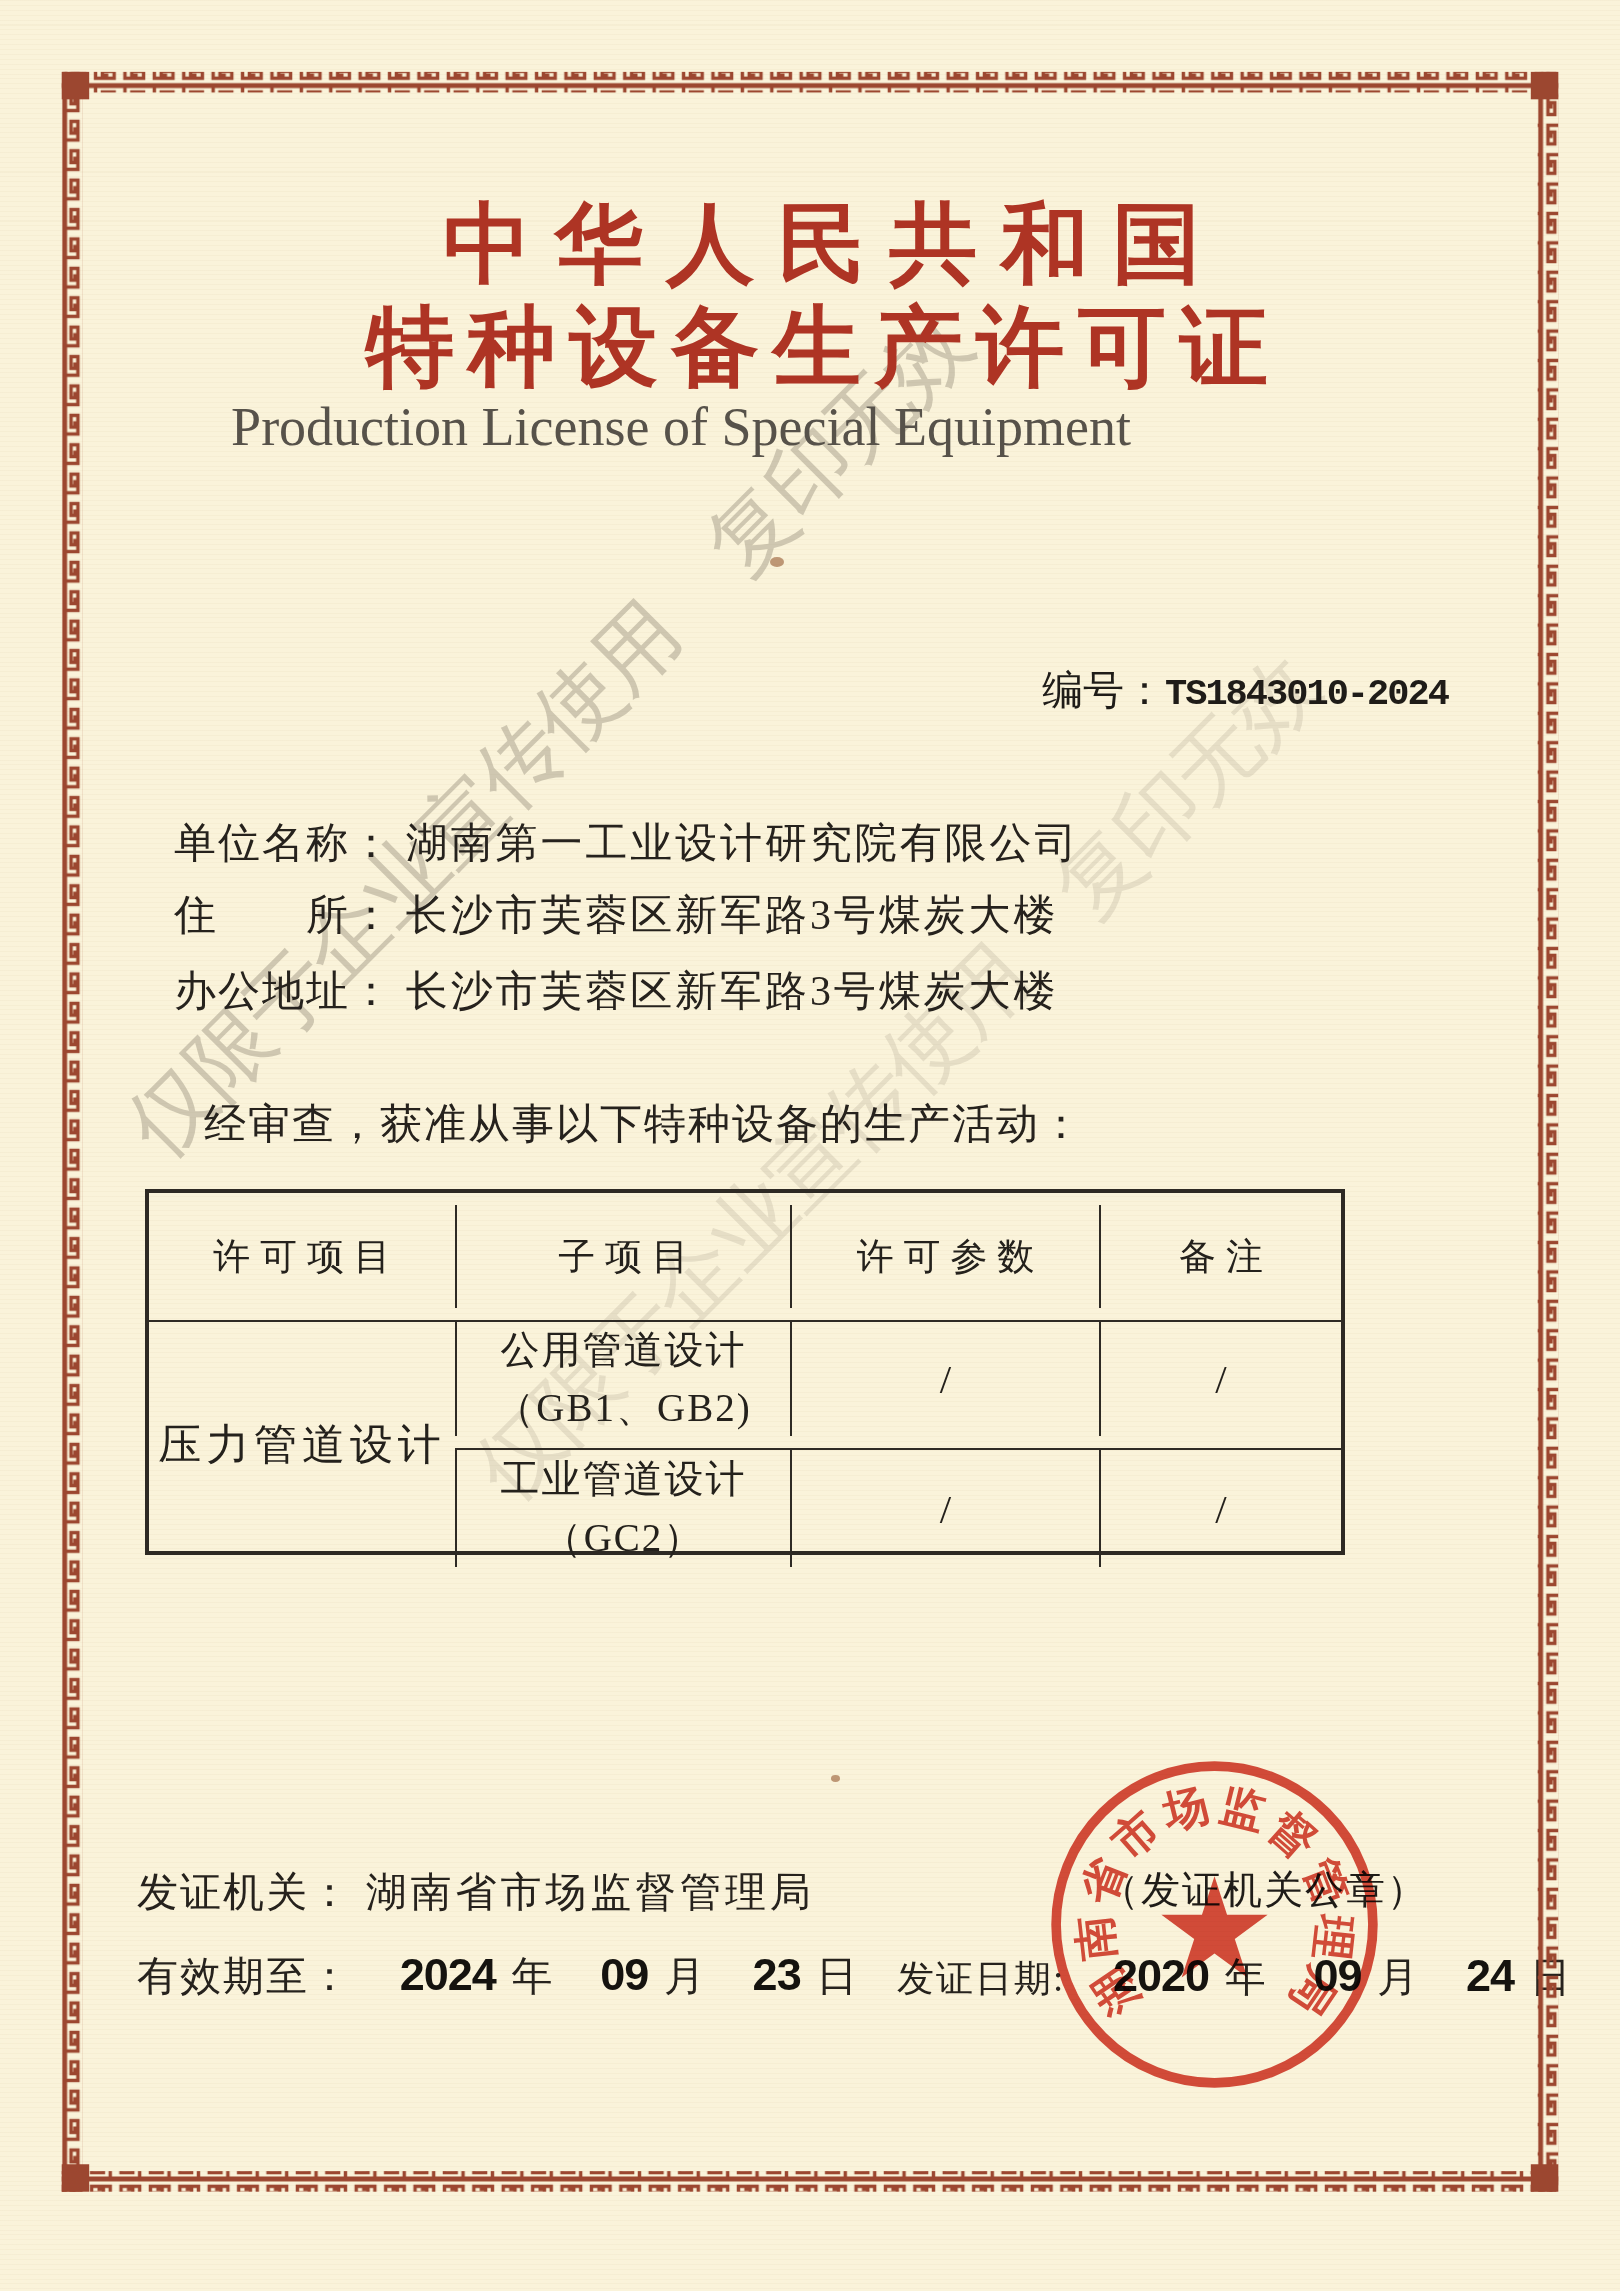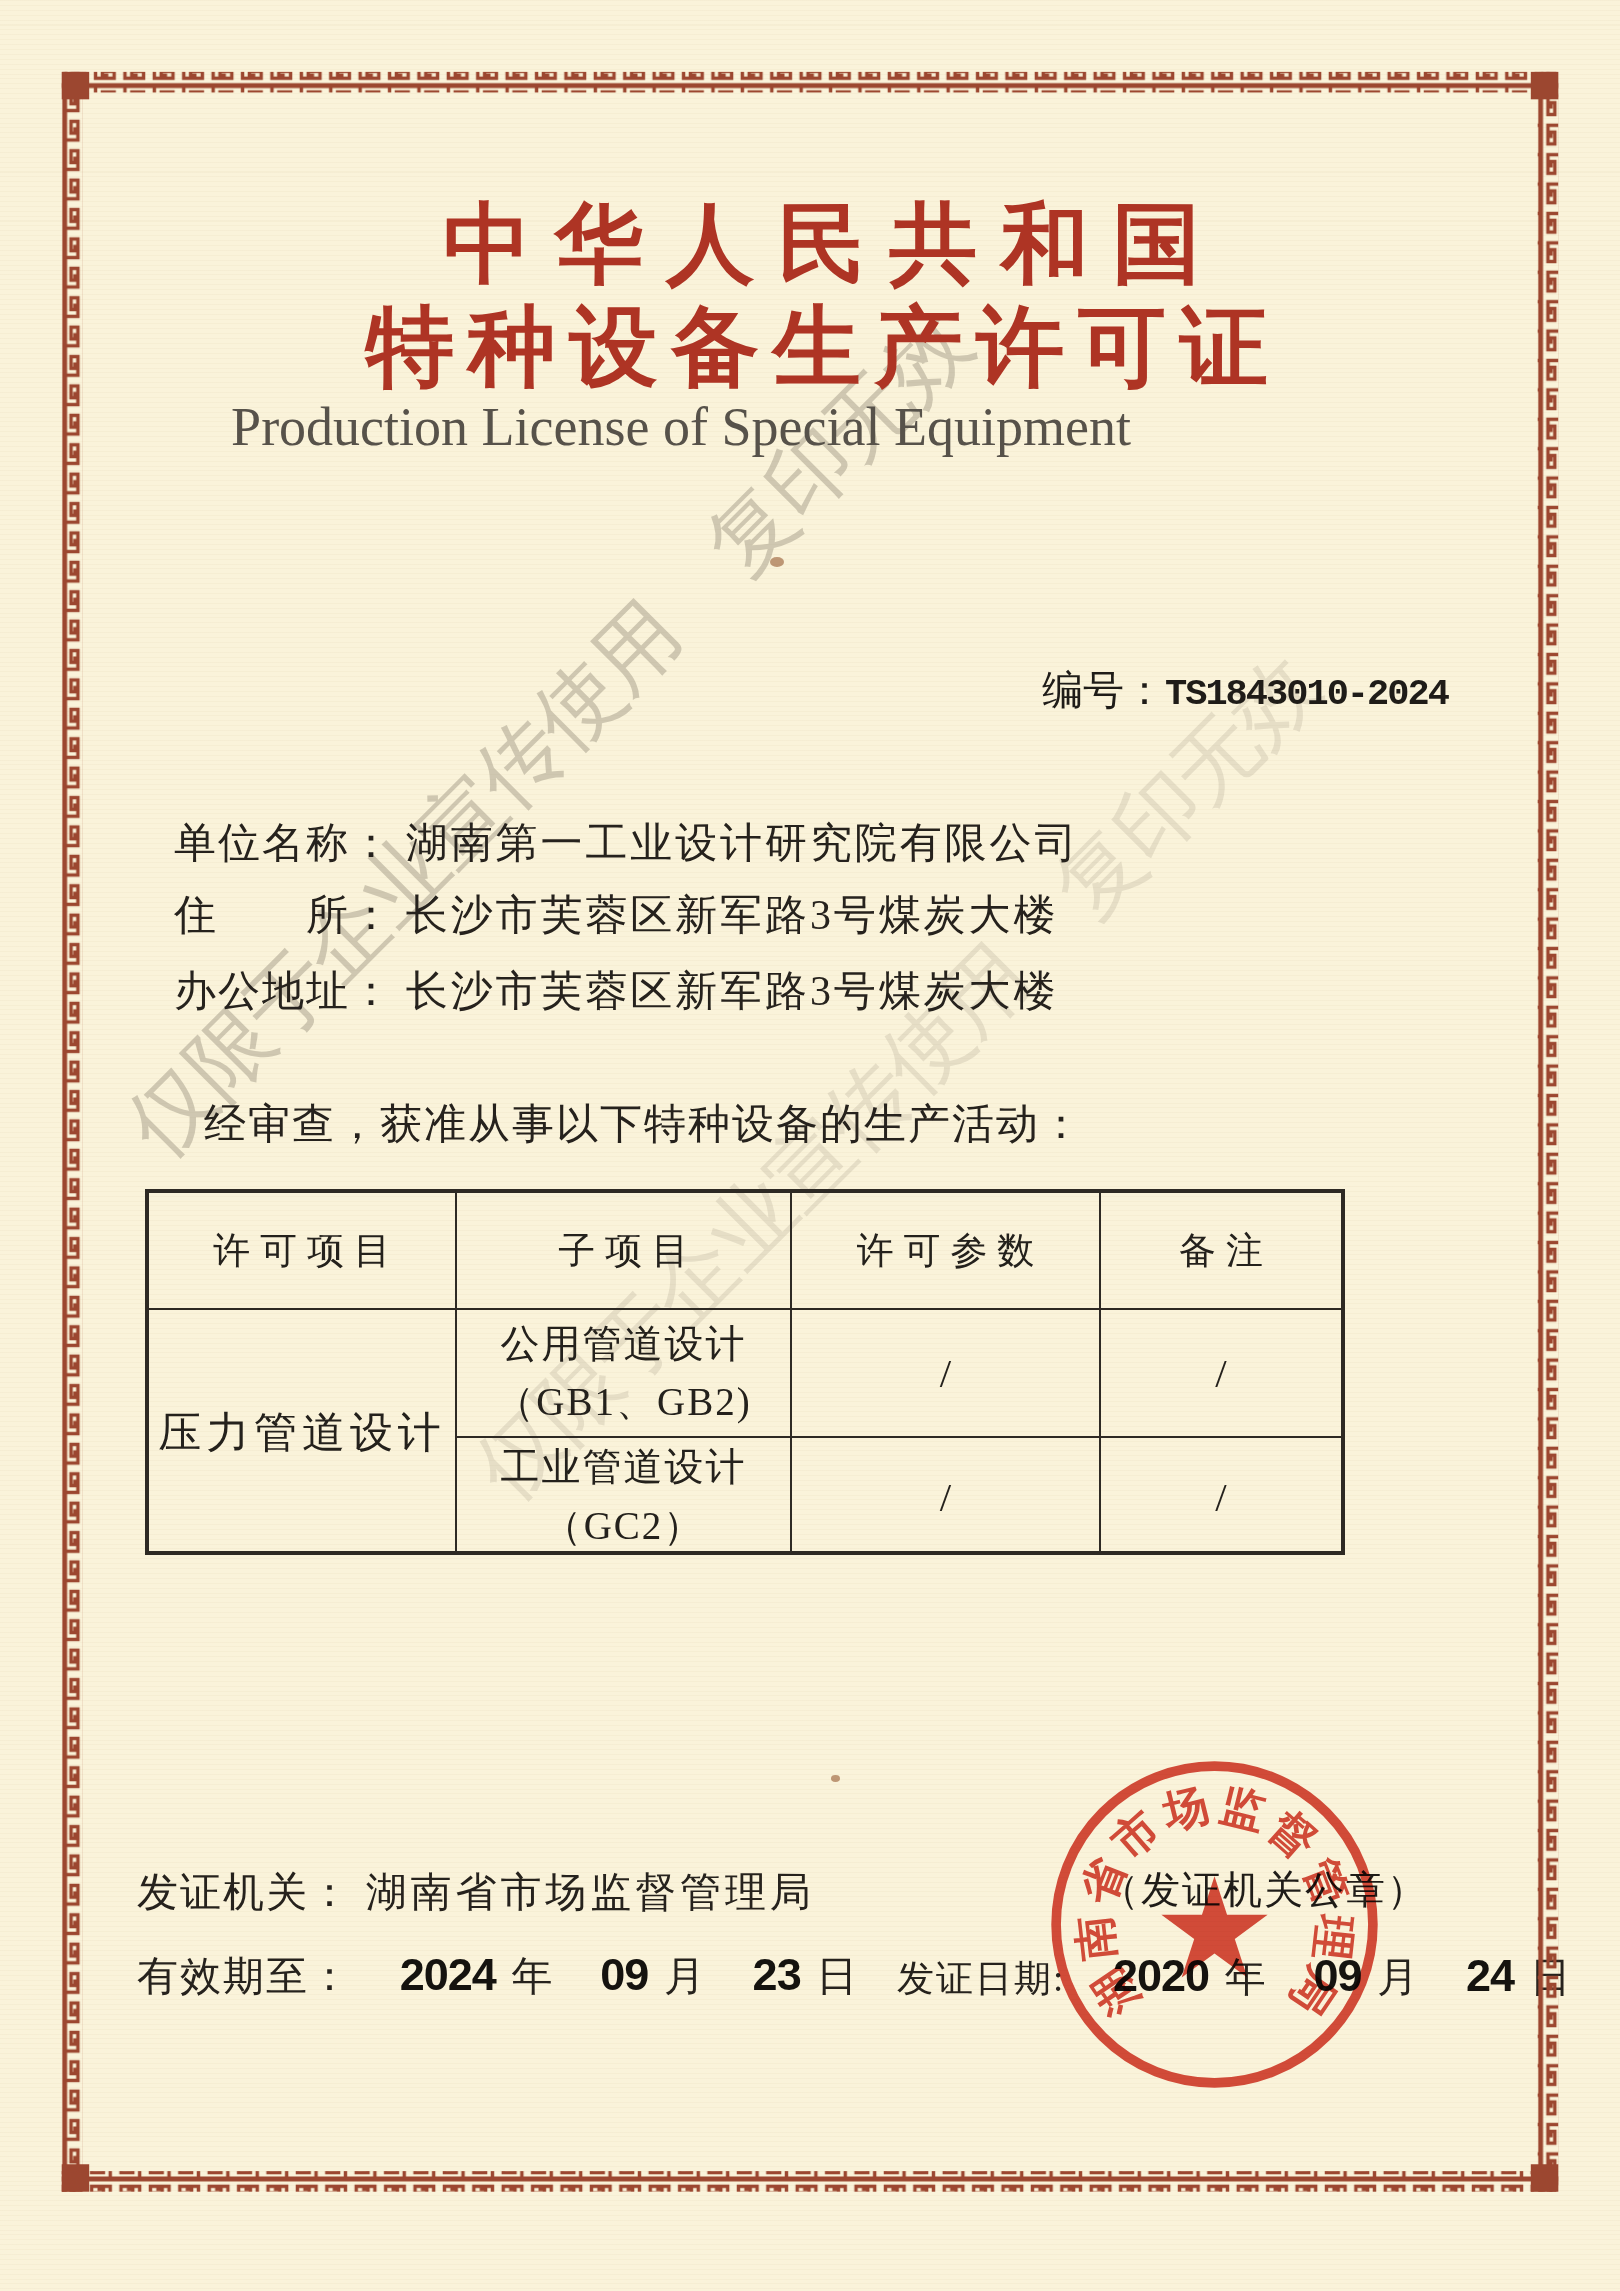--- a/index.html
+++ b/index.html
@@ -48,21 +48,21 @@
   .license-table{
     left:145px;top:1189px;width:1200px;height:366px;
     box-sizing:border-box;border:4.9px solid #2e2a24;
     display:grid;
     grid-template-columns:306px 335px 309px 1fr;
     grid-template-rows:115px 128px 1fr;
     background:transparent;
   }
   .lt-cell{
     display:flex;flex-direction:column;align-items:center;justify-content:center;
-    box-sizing:border-box;color:#24211c;
+    box-sizing:border-box;color:#24211c;margin-top:12px;
   }
   .lt-cell.bl{border-left:2.5px solid #2e2a24;}
   .lt-cell.bt{border-top:2.5px solid #2e2a24;}
   .lt-hd{font-size:37px;letter-spacing:9.8px;padding-left:9.8px;}
   .lt-proj{grid-column:1;grid-row:2/4;font-size:43px;letter-spacing:4.9px;}
   .lt-sub{font-size:39px;line-height:1.5;letter-spacing:2px;}
   .lt-slash{font-size:41px;}
 
   
   .footer-line{font-size:41px;white-space:nowrap;color:#26221d;}

